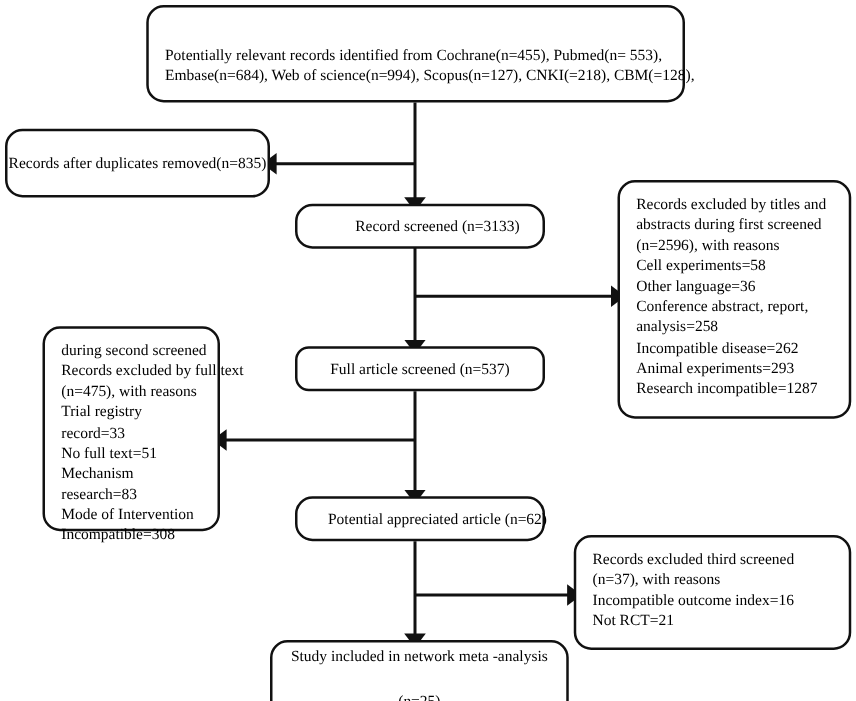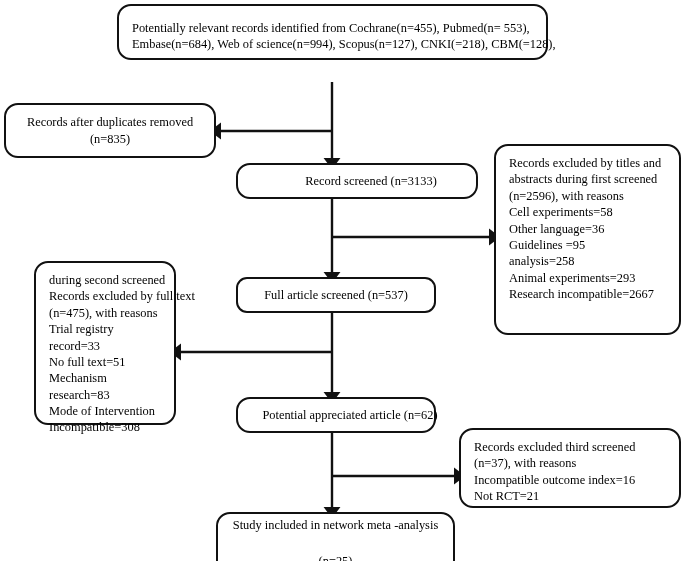--- a/index.html
+++ b/index.html
@@ -88,44 +88,45 @@
       <path d="M332,313 L332,397" marker-end="url(#arrow-down)"></path>
 
       <path d="M332,352 L176,352" marker-end="url(#arrow-left)"></path>
 
       <path d="M332,433 L332,512" marker-end="url(#arrow-down)"></path>
 
       <path d="M332,476 L459,476" marker-end="url(#arrow-right)"></path>
     </g>
   </svg>
 
-  <div class="node left-align" style="left:117px; top:4px; width:431px; height:56px; padding-top:14px;">
+  <div class="node left-align" style="left:117px; top:4px; width:431px; height:78px; padding-top:30px;">
     <span class="line">Potentially relevant records identified from Cochrane(n=455), Pubmed(n= 553),</span>
     <span class="line">Embase(n=684), Web of science(n=994), Scopus(n=127), CNKI(=218), CBM(=128),</span>
   </div>
 
-  <div class="node center" style="left:4px; top:103px; width:212px; height:55px; flex-direction:column;">
+  <div class="node center" style="left:4px; top:103px; width:212px; height:55px; flex-direction:row;">
     <span class="line">Records after duplicates removed</span>
     <span class="line">(n=835)</span>
   </div>
 
-  <div class="node center" style="left:236px; top:163px; width:242px; height:36px;padding-left:36px;">
+  <div class="node center" style="left:236px; top:163px; width:200px; height:36px;padding-left:36px;">
     <span class="line">Record screened (n=3133)</span>
   </div>
 
   <div class="node left-align" style="left:494px; top:134px; width:187px; height:191px;margin-top:10px;">
     <span class="line">Records excluded by titles and</span>
     <span class="line">abstracts during first screened</span>
     <span class="line">(n=2596), with reasons</span>
     <span class="line">Cell experiments=58</span>
     <span class="line">Other language=36</span>
-    <span class="line">Guidelines =95</span>
+    <span class="line">Conference abstract, report,</span>
     <span class="line">analysis=258</span>
+    <span class="line">Incompatible disease=262</span>
     <span class="line">Animal experiments=293</span>
-    <span class="line">Research incompatible=2667</span>
+    <span class="line">Research incompatible=1287</span>
   </div>
 
   <div class="node center" style="left:236px; top:277px; width:200px; height:36px;border-radius:11px;">
     <span class="line">Full article screened (n=537)</span>
   </div>
 
   <div class="node left-align" style="left:34px; top:261px; width:142px; height:164px;">
     <span class="line">during second screened</span>
     <span class="line">Records excluded by full text</span>
     <span class="line">(n=475), with reasons</span>
@@ -135,21 +136,21 @@
     <span class="line">Mechanism</span>
     <span class="line">research=83</span>
     <span class="line">Mode of Intervention</span>
     <span class="line">Incompatible=308</span>
   </div>
 
   <div class="node center" style="left:236px; top:397px; width:200px; height:36px;padding-left:36px;">
     <span class="line">Potential appreciated article (n=62)</span>
   </div>
 
-  <div class="node left-align" style="left:459px; top:428px; width:222px; height:80px;font-family:Liberation Serif, serif;">
+  <div class="node left-align" style="left:459px; top:428px; width:222px; height:92px;font-family:Liberation Serif, serif;">
     <span class="line">Records excluded third screened</span>
     <span class="line">(n=37), with reasons</span>
     <span class="line">Incompatible outcome index=16</span>
     <span class="line">Not RCT=21</span>
   </div>
 
   <div class="node center" style="left:216px; top:512px; width:239px; height:62px; flex-direction:column;gap:20px;">
     <span class="line">Study included in network meta -analysis</span>
     <span class="line">(n=25)</span>
   </div>

